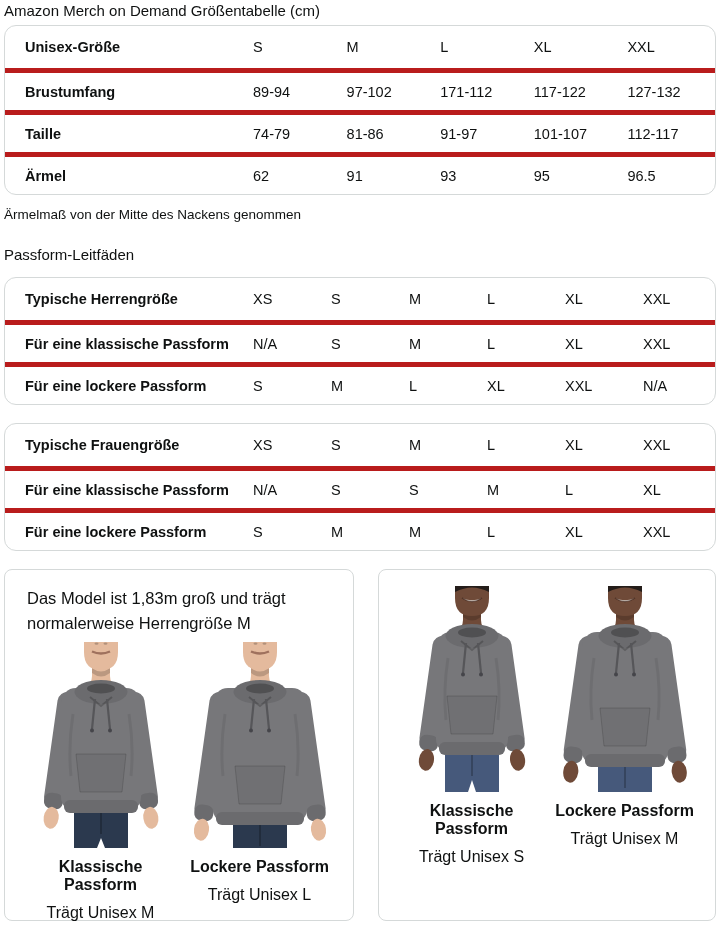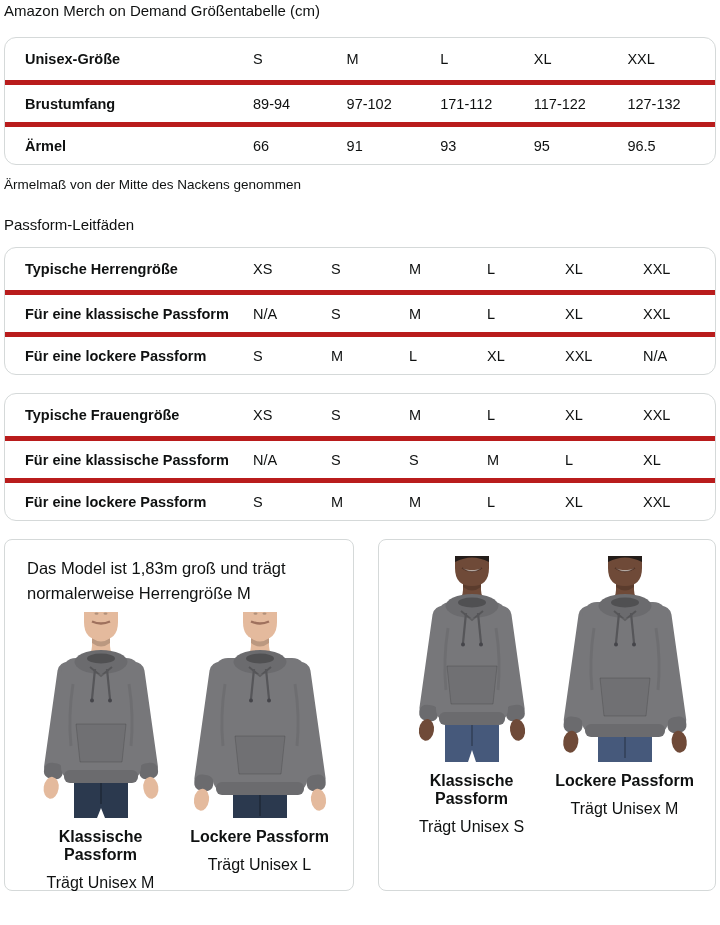--- a/index.html
+++ b/index.html
@@ -5,21 +5,21 @@
   * { box-sizing: border-box; }
   html,body { margin:0; padding:0; background:#fff; }
   body {
     width:720px; height:925px; overflow:hidden;
     font-family:"Liberation Sans", sans-serif;
     color:#0f1111;
     -webkit-font-smoothing:antialiased;
   }
   .page { width:720px; height:925px; padding:2px 4px 0 4px; }
 
-  .title { font-size:15px; font-weight:400; margin:0 0 18px 0; }
+  .title { font-size:15px; font-weight:400; margin:0 0 6px 0; }
 
   .tbl {
     border:1px solid #d5d9d9; border-radius:12px;
     background:#fff; overflow:hidden;
   }
   .row { display:grid; height:42px; align-items:center; border-top:5px solid #b91c1c; }
   .row:first-child { border-top:none; }
   .cols5 { grid-template-columns:242px repeat(5,1fr); }
   .cols6 { grid-template-columns:242px repeat(6,1fr); }
   .lbl { font-weight:700; font-size:14.5px; padding-left:20px; white-space:nowrap; }
@@ -62,22 +62,30 @@
     </div>
     <div class="row cols5">
       <div class="lbl">Brustumfang</div>
       <div class="val">89-94</div>
       <div class="val">97-102</div>
       <div class="val">171-112</div>
       <div class="val">117-122</div>
       <div class="val">127-132</div>
     </div>
     <div class="row cols5">
+      <div class="lbl">Taille</div>
+      <div class="val">74-79</div>
+      <div class="val">81-86</div>
+      <div class="val">91-97</div>
+      <div class="val">101-107</div>
+      <div class="val">112-117</div>
+    </div>
+    <div class="row cols5">
       <div class="lbl">Ärmel</div>
-      <div class="val">66</div>
+      <div class="val">62</div>
       <div class="val">91</div>
       <div class="val">93</div>
       <div class="val">95</div>
       <div class="val">96.5</div>
     </div>
   </div>
 
   <p class="note">Ärmelmaß von der Mitte des Nackens genommen</p>
 
   <h2 class="section-title">Passform-Leitfäden</h2>

